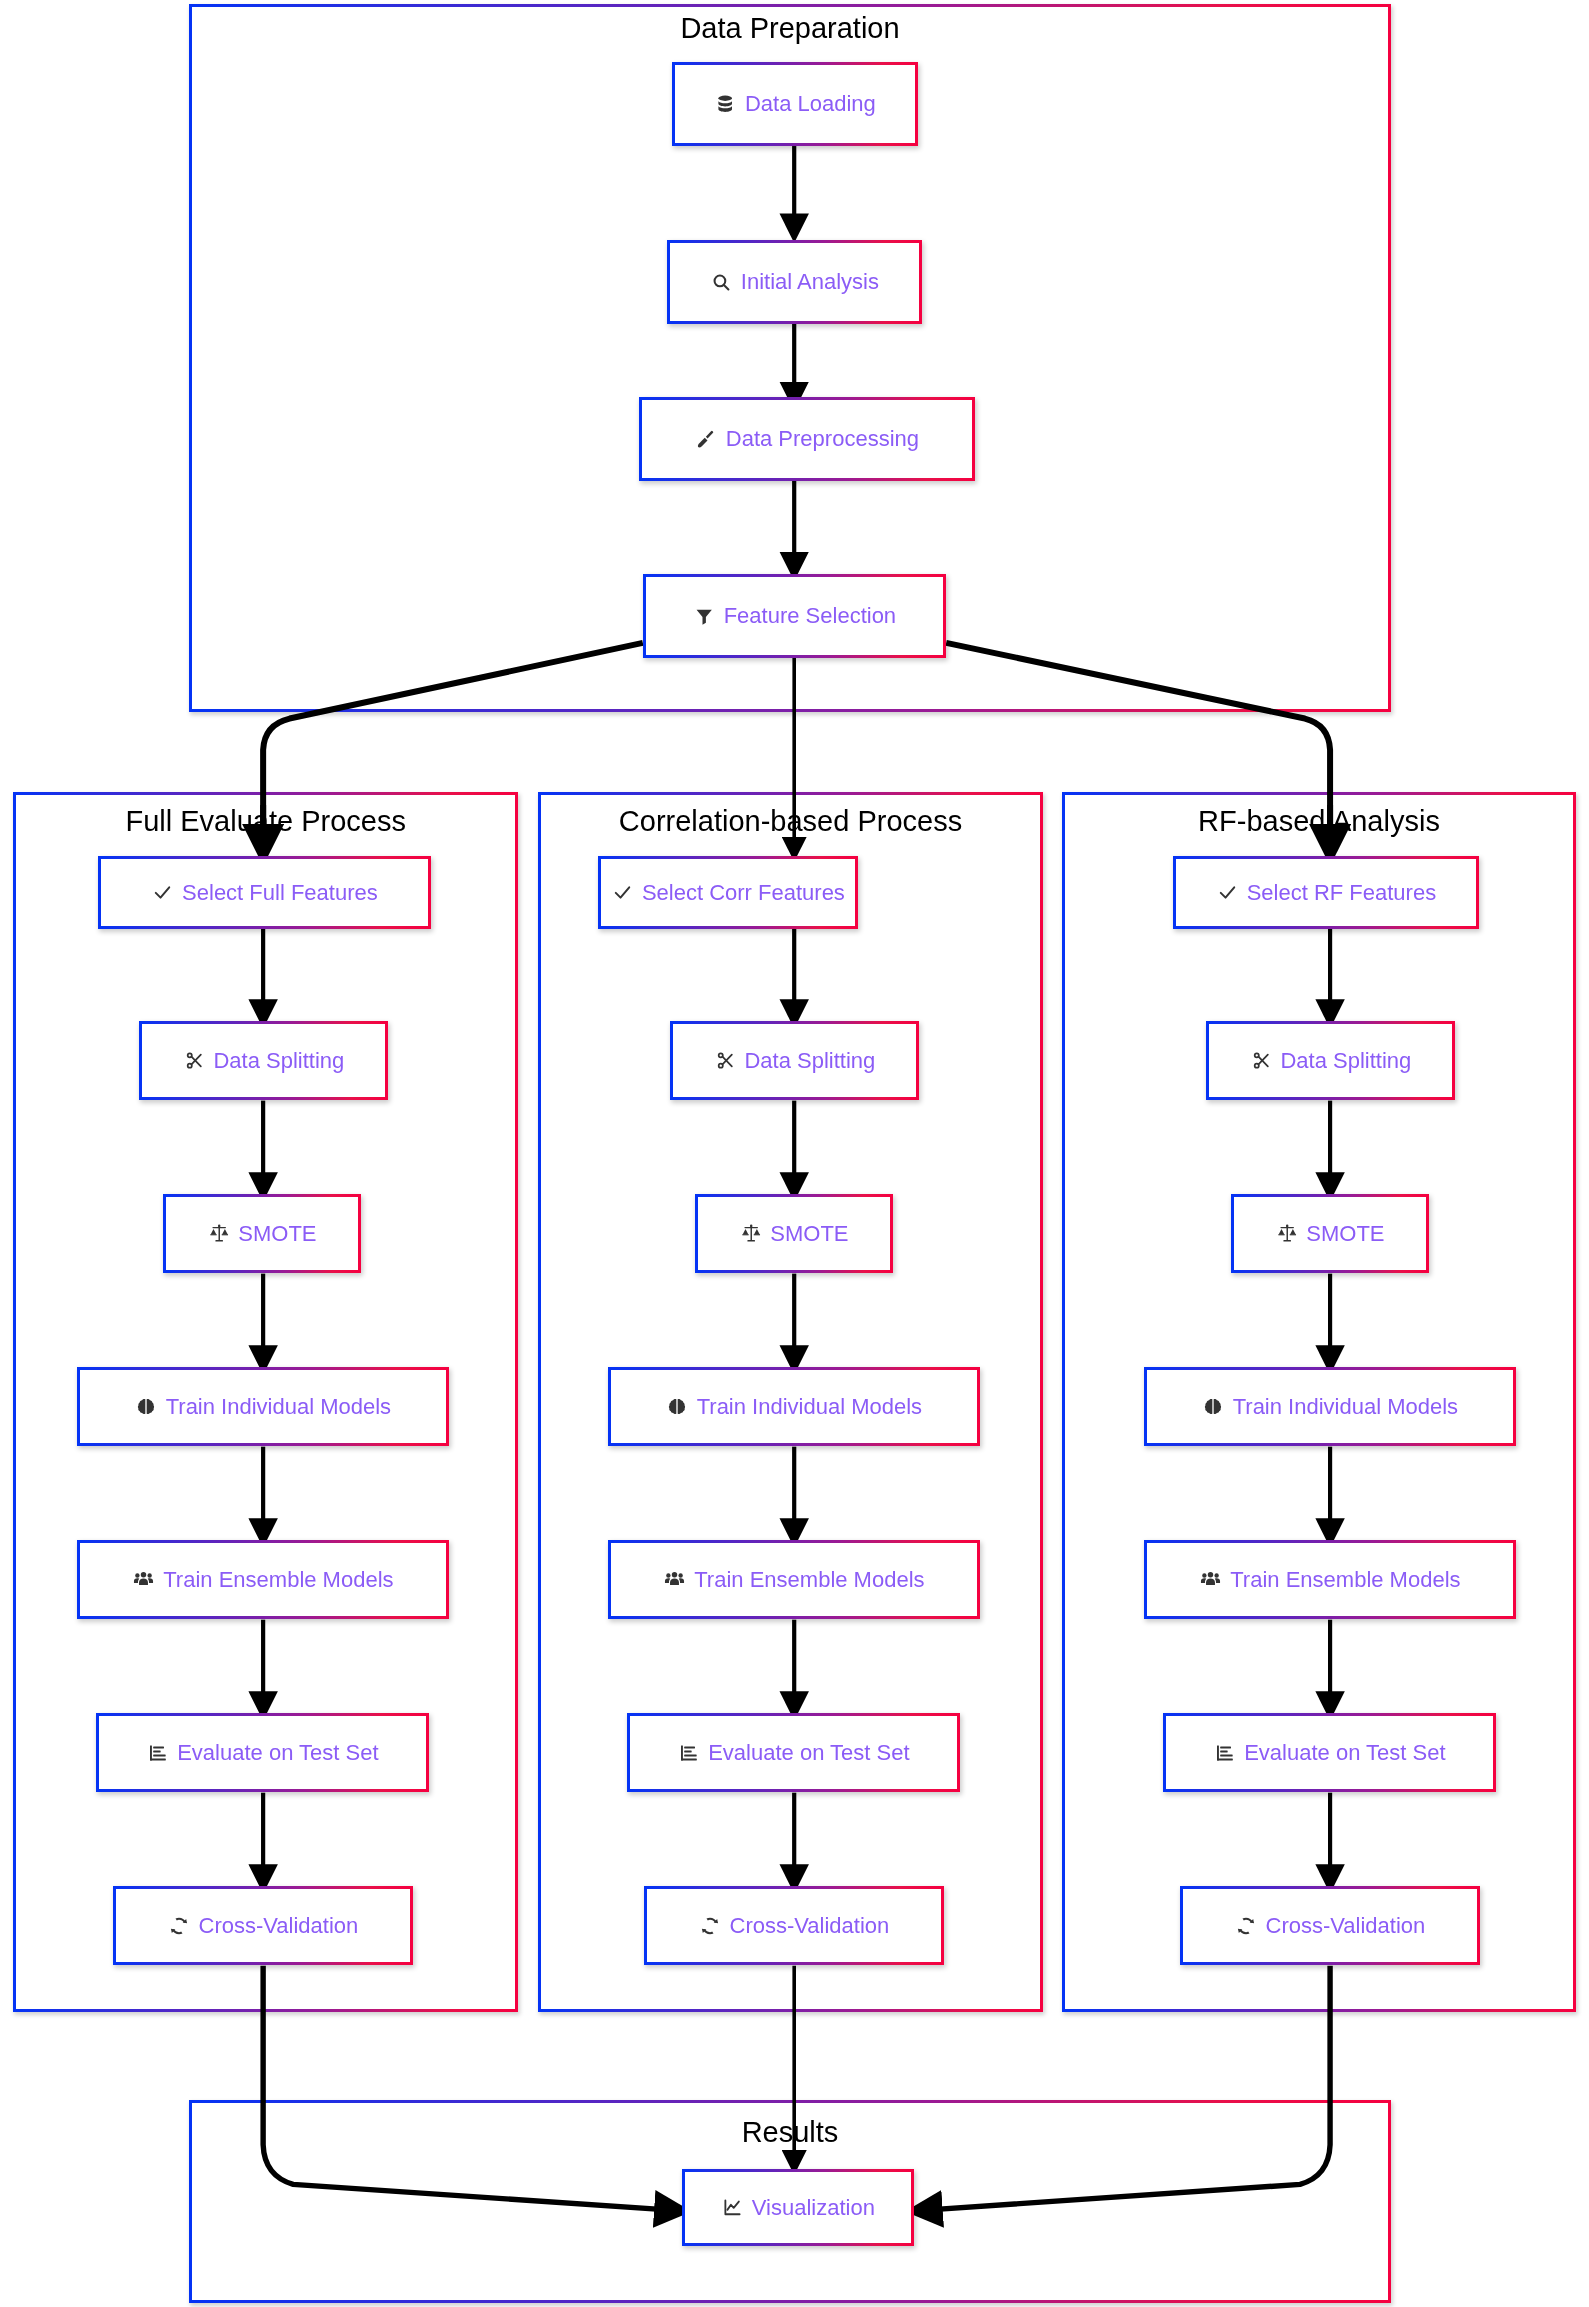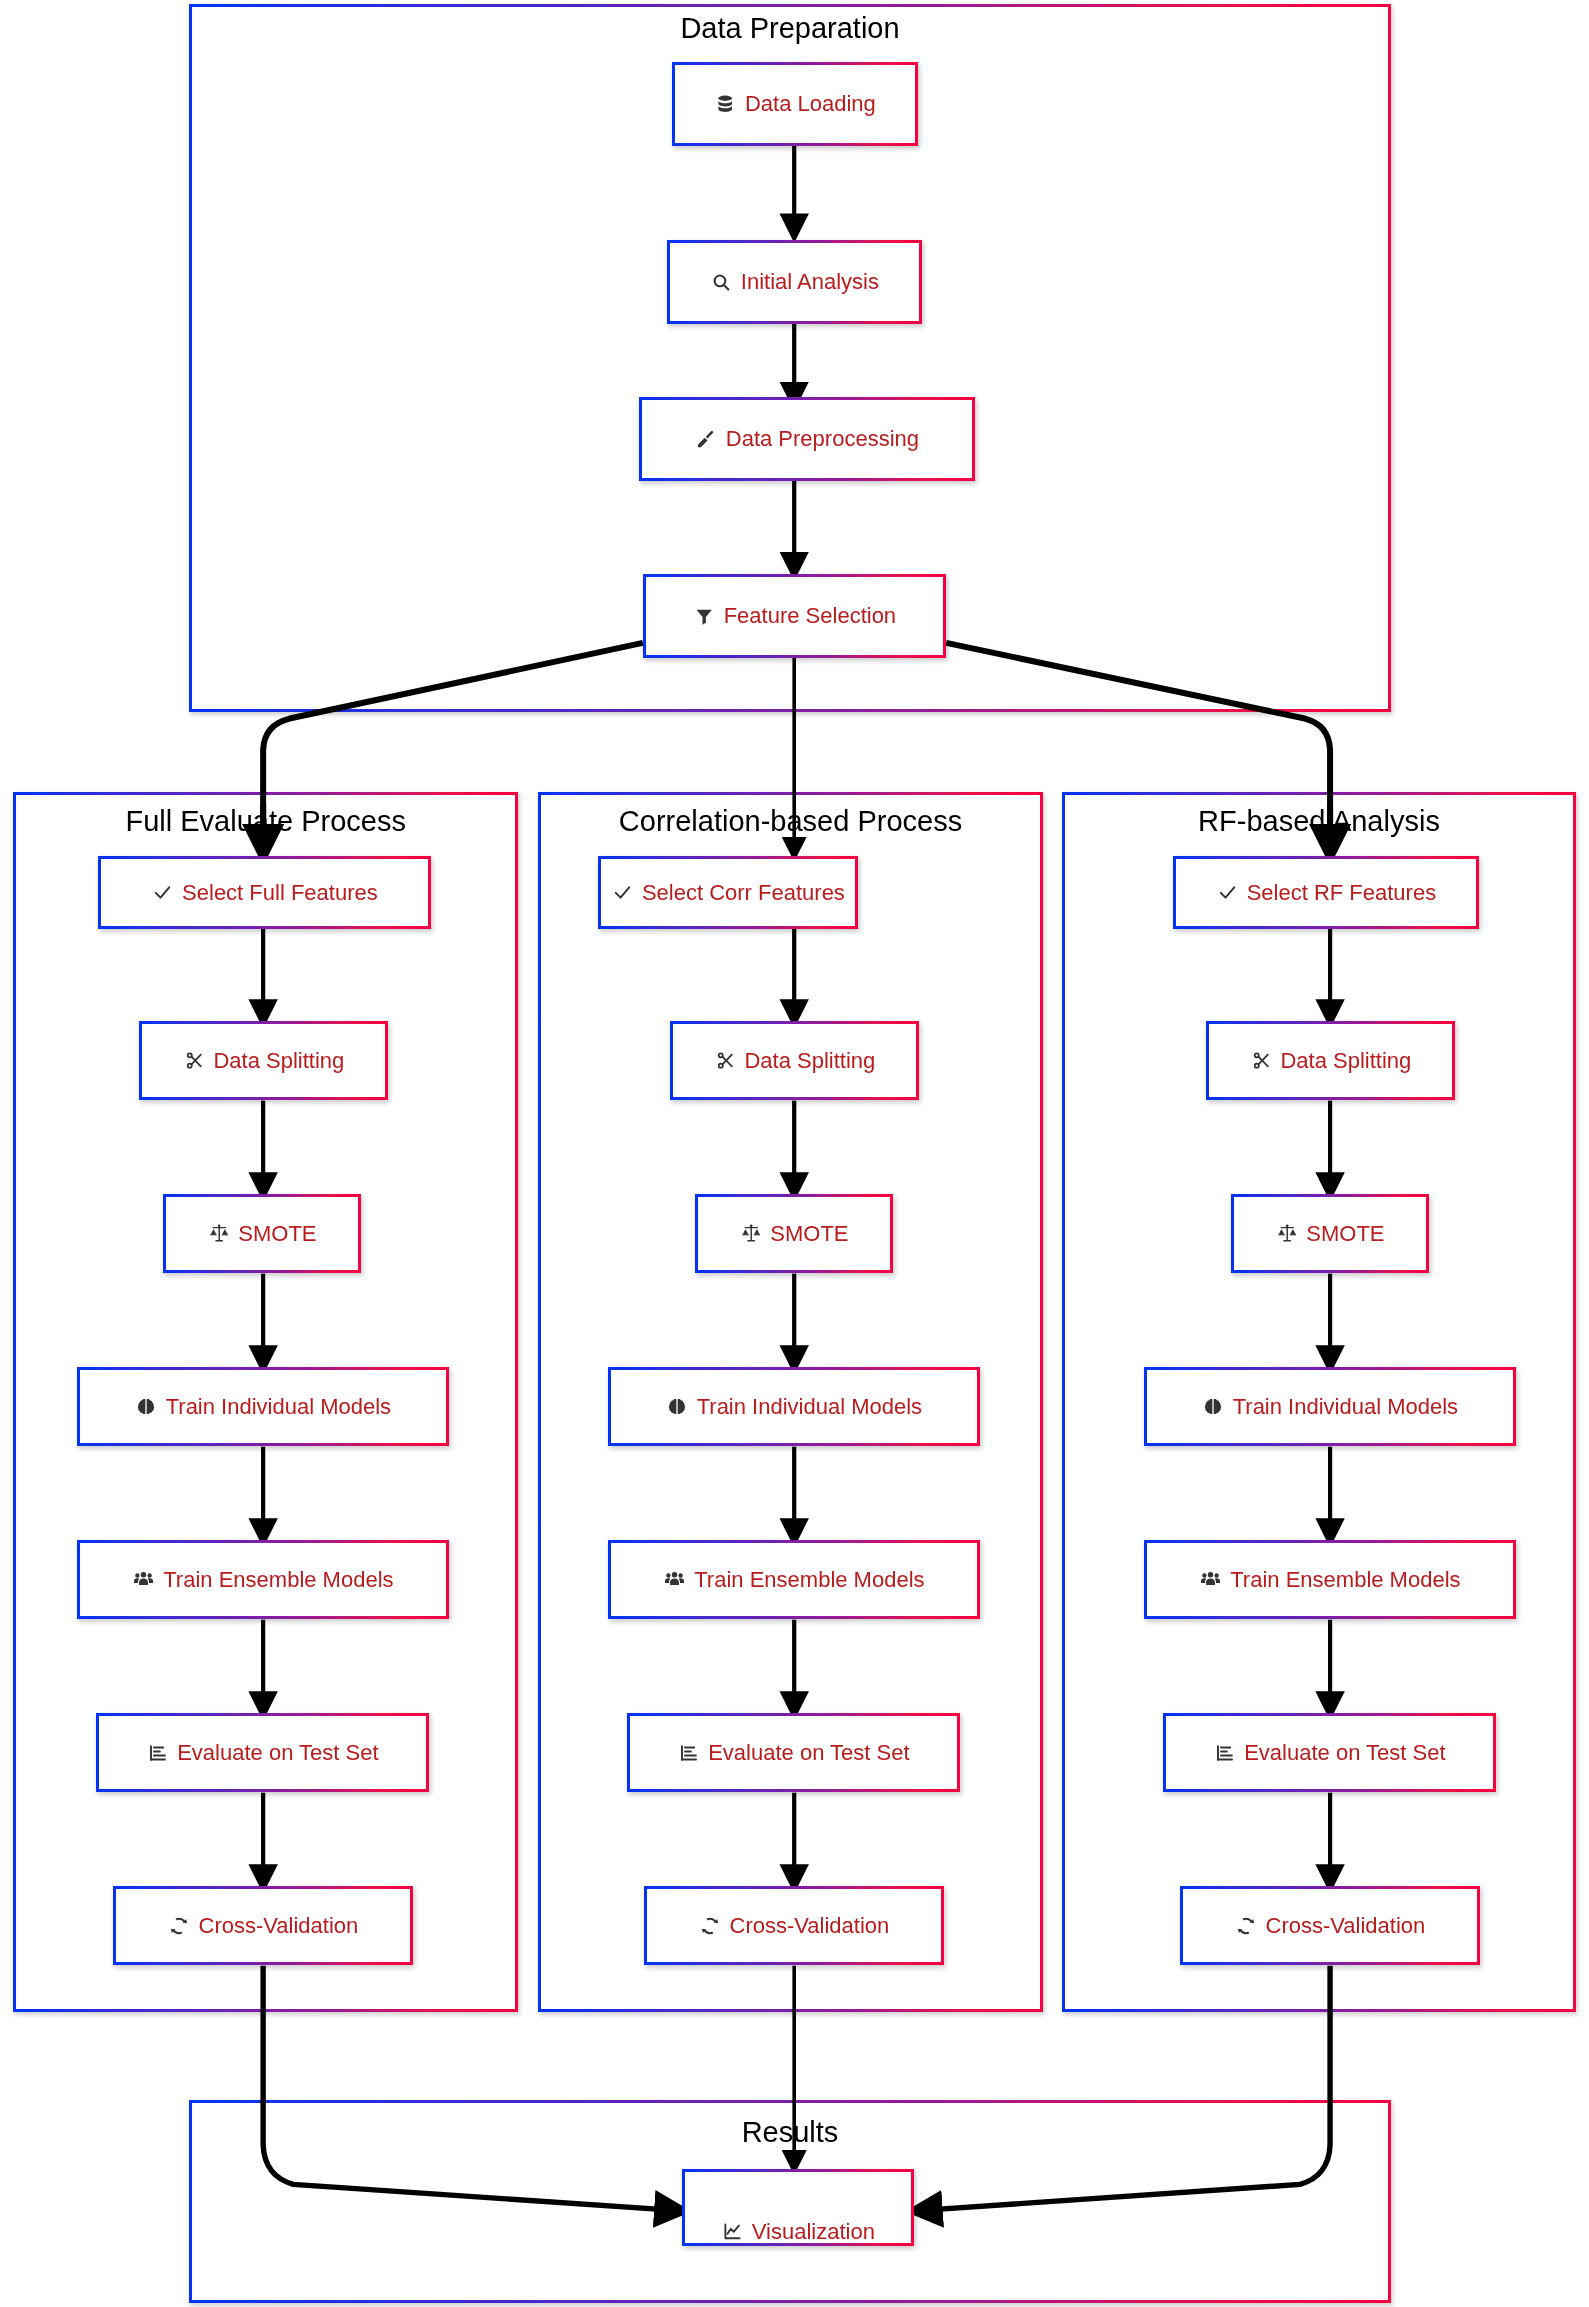--- a/index.html
+++ b/index.html
@@ -67,21 +67,21 @@
   }
   .node-inner {
     display: flex;
     align-items: center;
     justify-content: center;
     gap: 7.8px;
     white-space: nowrap;
   }
   .node-label {
     font-size: 22px;
-    color: #b91c1c;
+    color: #8b5cf6;
     font-family: "Liberation Sans", sans-serif;
     line-height: 1;
   }
   .node-icon {
     display: inline-flex;
     align-items: center;
     justify-content: center;
     width: 23px;
     height: 23px;
     flex: 0 0 auto;
@@ -516,21 +516,21 @@
         </svg>
       </span>
       <span class="node-label">Cross-Validation</span>
     </div>
   </div>
 
   <div class="subgraph" style="left:189px; top:2100px; width:1202px; height:203px;">
   </div>
   <div class="subgraph-title" style="left:189px; top:2108px; width:1202px;margin-top:8px;">Results</div>
 
-  <div class="node" style="left:682px; top:2169px; width:232px; height:77px;align-items:flex-end;">
+  <div class="node" style="left:682px; top:2169px; width:232px; height:77px;">
     <div class="node-inner">
       <span class="node-icon">
         <svg viewBox="0 0 24 24" width="19" height="19" fill="none" stroke="currentColor" stroke-width="2.3" stroke-linecap="round" stroke-linejoin="round">
           <polyline points="3,3 3,20.5 21,20.5" fill="none"></polyline>
           <polyline points="5.5,15 10,8.5 13.5,12.5 20,4.5" fill="none"></polyline>
         </svg>
       </span>
       <span class="node-label">Visualization</span>
     </div>
   </div>

